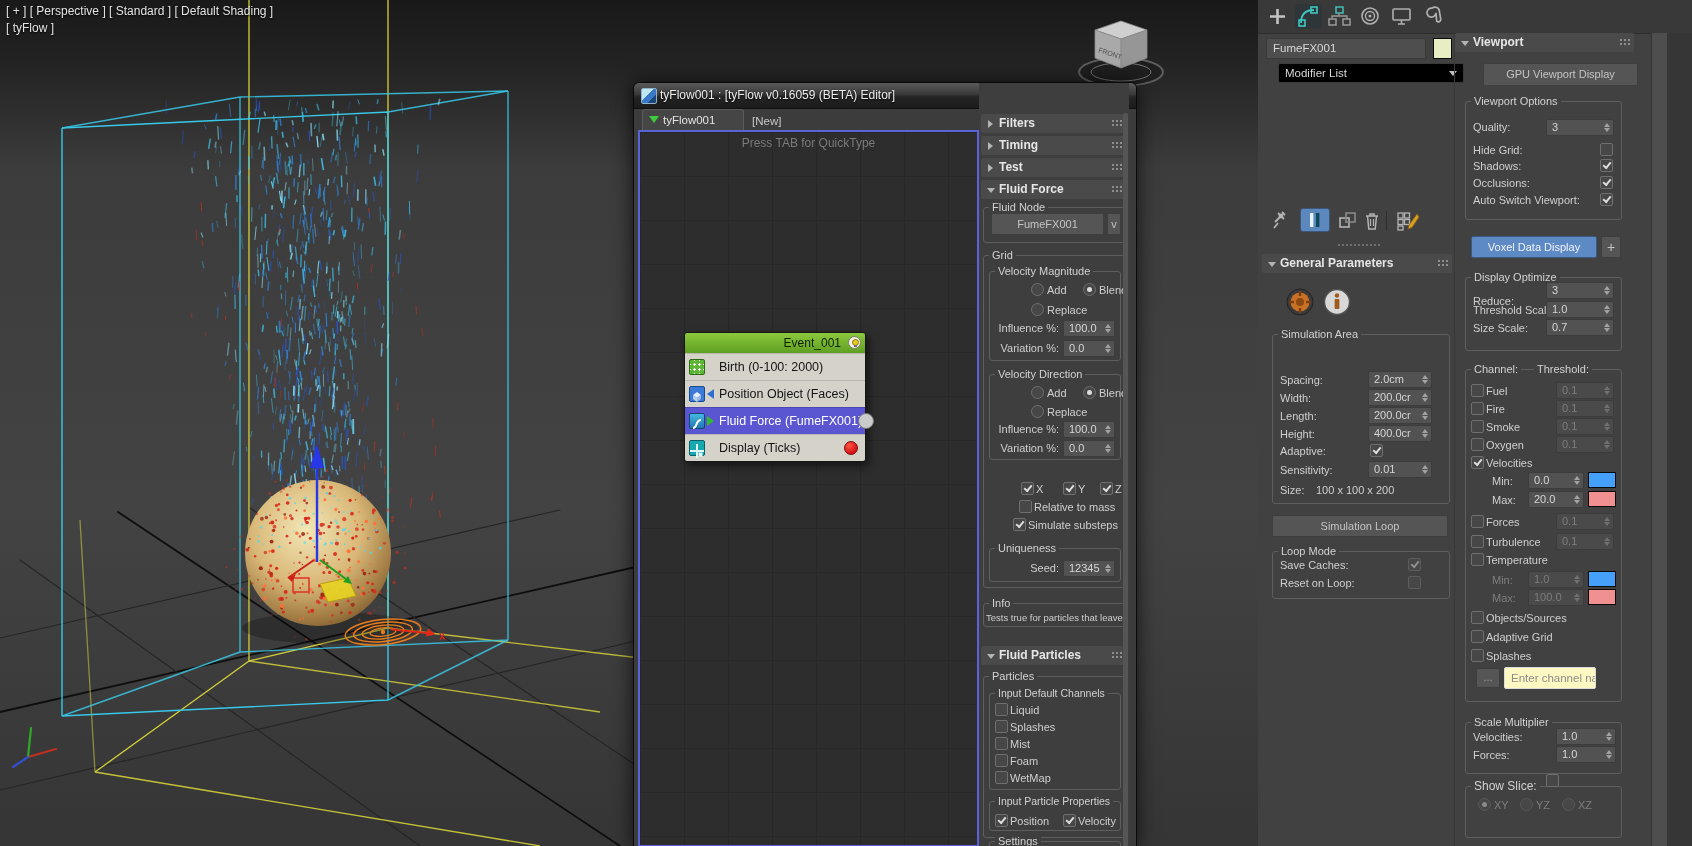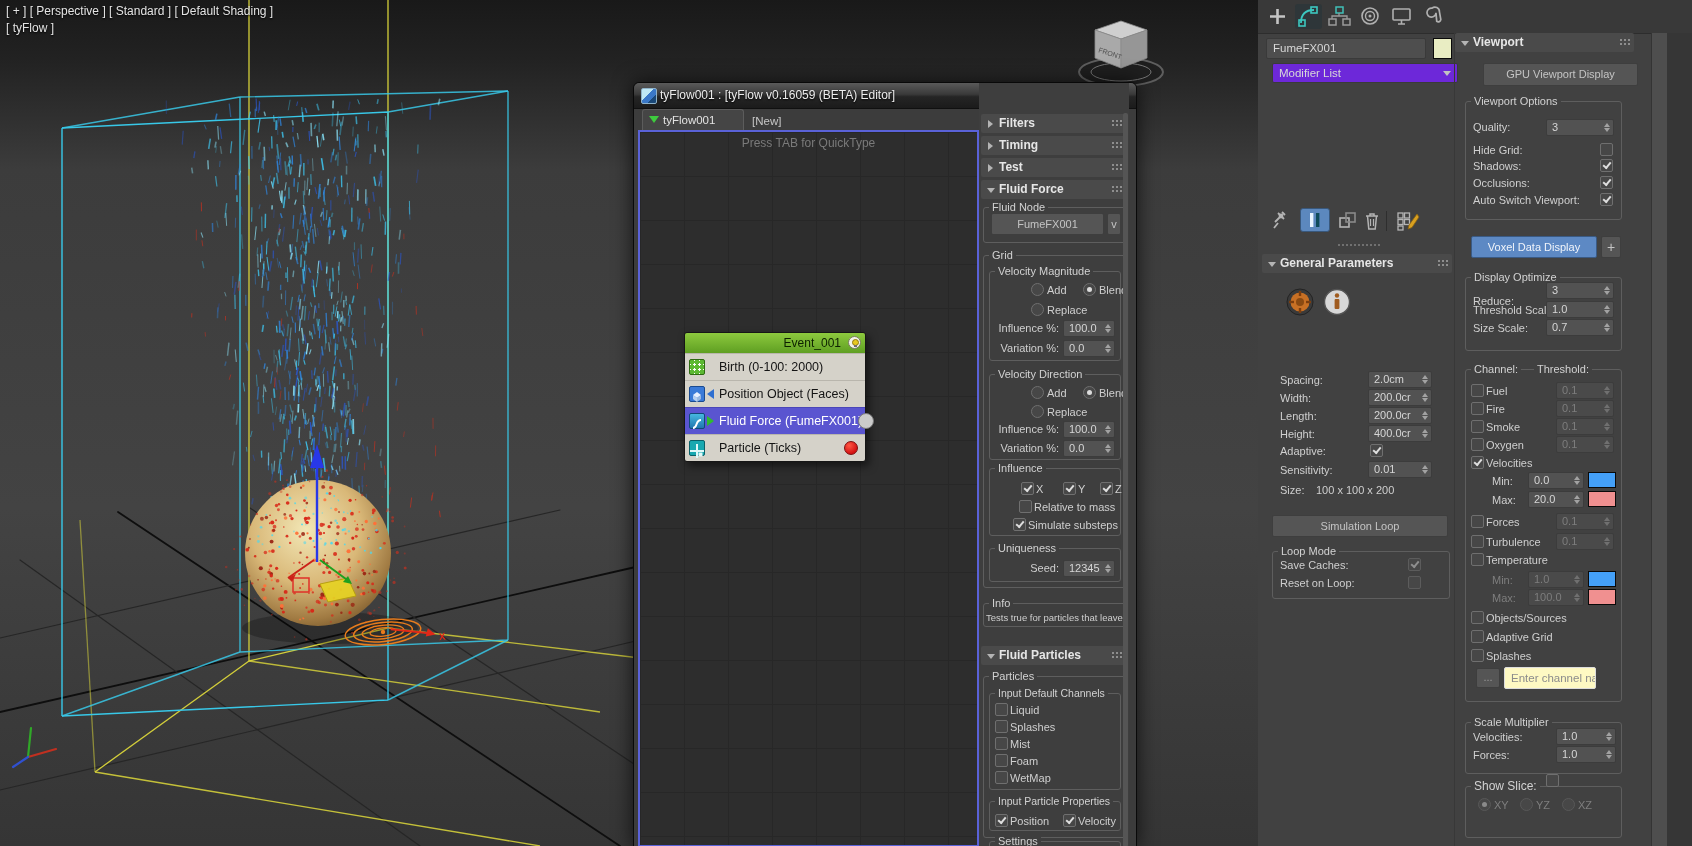--- a/index.html
+++ b/index.html
@@ -1349,21 +1349,21 @@
           <span>Fluid Force (FumeFX001)</span>
           <span class="outc"></span>
         </div>
         <div class="oprow" style="border-radius:0 0 2px 2px">
           <span class="opic" style="background:#18a8b0;border:1px solid #0a6068">
             <svg width="14" height="14">
                 <path d="M7,0 V14 M0,7 H14" stroke="#e0f8f8" stroke-width="2"></path>
                 <rect x="8.5" y="8.5" width="4" height="4" fill="#e0f8f8"></rect>
               </svg>
           </span>
-          <span>Particle (Ticks)</span>
+          <span>Display (Ticks)</span>
           <span class="redc"></span>
         </div>
       </div>
     </div>
 
     <div id="tfp">
       <div class="rohead" style="left:2px;right:3px;top:31px">
         <span class="arr-c"></span><span class="txt">Filters</span><span class="grip"></span>
       </div>
       <div class="rohead" style="left:2px;right:3px;top:53px">
@@ -1407,23 +1407,20 @@
       <span class="lb" style="left:68px;top:304px">Add</span>
       <span class="rd on" style="left:104px;top:303px"></span>
       <span class="lb" style="left:120px;top:304px">Blend</span>
       <span class="rd" style="left:52px;top:322px"></span>
       <span class="lb" style="left:68px;top:323px">Replace</span>
       <span class="lb r" style="left:8px;top:340px;width:72px">Influence %:</span>
       <div class="spn" style="left:84px;top:338px;width:52px">100.0</div>
       <span class="lb r" style="left:8px;top:359px;width:72px">Variation %:</span>
       <div class="spn" style="left:84px;top:357px;width:52px">0.0</div>
 
-      <div class="grp" style="left:10px;top:385px;width:130px;height:66px">
-        <span class="glbl">Influence</span>
-      </div>
       <span class="cb on" style="left:42px;top:399px"></span>
       <span class="lb" style="left:57px;top:400px">X</span>
       <span class="cb on" style="left:84px;top:399px"></span>
       <span class="lb" style="left:99px;top:400px">Y</span>
       <span class="cb on" style="left:121px;top:399px"></span>
       <span class="lb" style="left:136px;top:400px">Z</span>
       <span class="cb" style="left:40px;top:417px"></span>
       <span class="lb" style="left:55px;top:418px">Relative to mass</span>
       <span class="cb on" style="left:34px;top:435px"></span>
       <span class="lb" style="left:49px;top:436px">Simulate substeps</span>
@@ -1513,21 +1510,21 @@
       <span class="ptab" style="left:161px">
         <svg width="27" height="25">
             <path d="M8,6 a4.5,4.5 0 1 0 6,1 L20,13 a2.5,2.5 0 0 0 2,-4 L16,4 a4.5,4.5 0 0 0 -8,2 Z" fill="none" stroke="#b0b0b0" stroke-width="1.7" transform="rotate(40 13 12)"></path>
           </svg>
       </span>
     </div>
 
     <div class="field" style="left:8px;top:38px;width:160px;height:21px;line-height:19px">FumeFX001</div>
     <div class="swatch" style="left:175px;top:38px;width:19px;height:21px;background:#e9edc3"></div>
 
-    <div class="field" style="left:14px;top:63px;width:186px;height:20px;line-height:18px;background:#6d28d9">
+    <div class="field" style="left:20px;top:63px;width:186px;height:20px;line-height:18px;background:#000000">
       <span>Modifier List</span>
       <span style="position:absolute;right:6px;top:7px;border-left:4px solid transparent;border-right:4px solid transparent;border-top:5px solid #c2c2c2"></span>
     </div>
 
 
     <div class="abs" style="left:0;top:208px;width:200px;height:28px">
       <span class="abs" style="left:12px;top:2px">
         <svg width="20" height="22">
             <path d="M8,3 L14,9 M12,2 L15,5 M5,12 L10,7 M4,18 L8,13" stroke="#b4b4b4" stroke-width="1.8"></path>
             <circle cx="11" cy="6" r="2.4" fill="#b4b4b4"></circle>
@@ -1588,20 +1585,23 @@
         </svg>
     </span>
     <span class="abs" style="left:64px;top:287px">
       <svg width="30" height="30">
           <circle cx="15" cy="15" r="12.5" fill="#d8d8d8" stroke="#555" stroke-width="1.4"></circle>
           <circle cx="15" cy="8.5" r="2.2" fill="#a05c20"></circle>
           <rect x="12.6" y="12" width="4.8" height="10" rx="1" fill="#a05c20"></rect>
         </svg>
     </span>
 
+    <div class="grp" style="left:14px;top:334px;width:176px;height:168px">
+      <span class="glbl">Simulation Area</span>
+    </div>
     <span class="lb" style="left:22px;top:374px">Spacing:</span>
     <div class="spn" style="left:110px;top:371px;width:64px">2.0cm</div>
     <span class="lb" style="left:22px;top:392px">Width:</span>
     <div class="spn" style="left:110px;top:389px;width:64px">200.0cr</div>
     <span class="lb" style="left:22px;top:410px">Length:</span>
     <div class="spn" style="left:110px;top:407px;width:64px">200.0cr</div>
     <span class="lb" style="left:22px;top:428px">Height:</span>
     <div class="spn" style="left:110px;top:425px;width:64px">400.0cr</div>
     <span class="lb" style="left:22px;top:445px">Adaptive:</span>
     <span class="cb on" style="left:112px;top:444px"></span>

